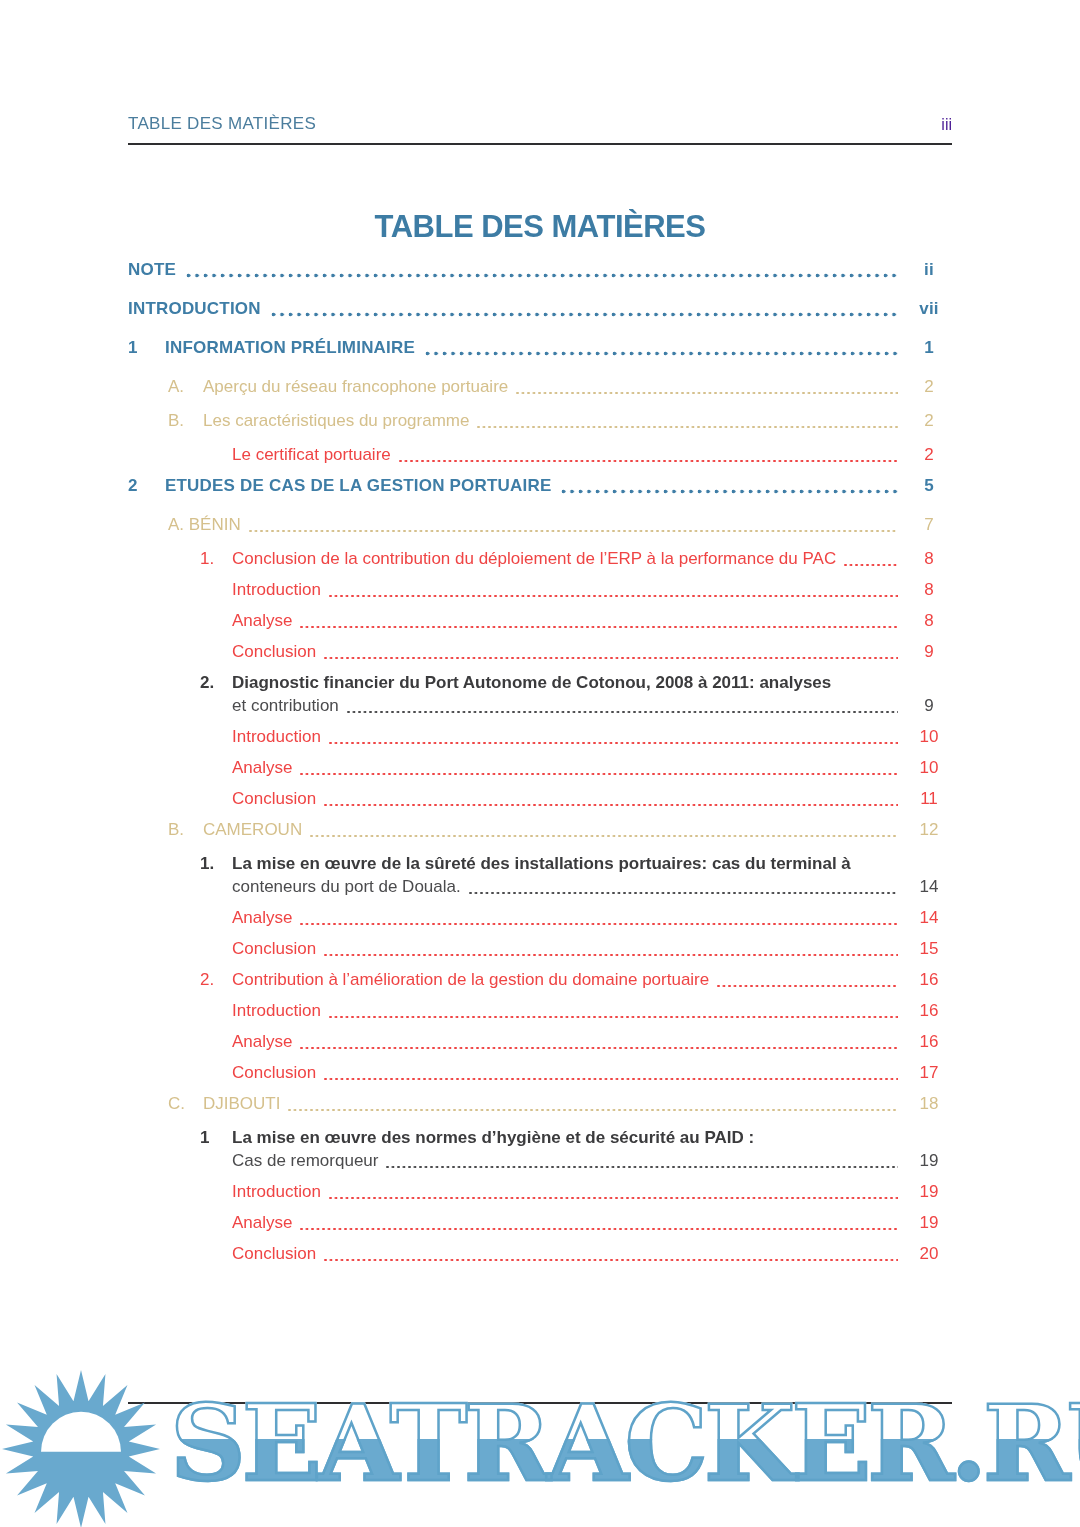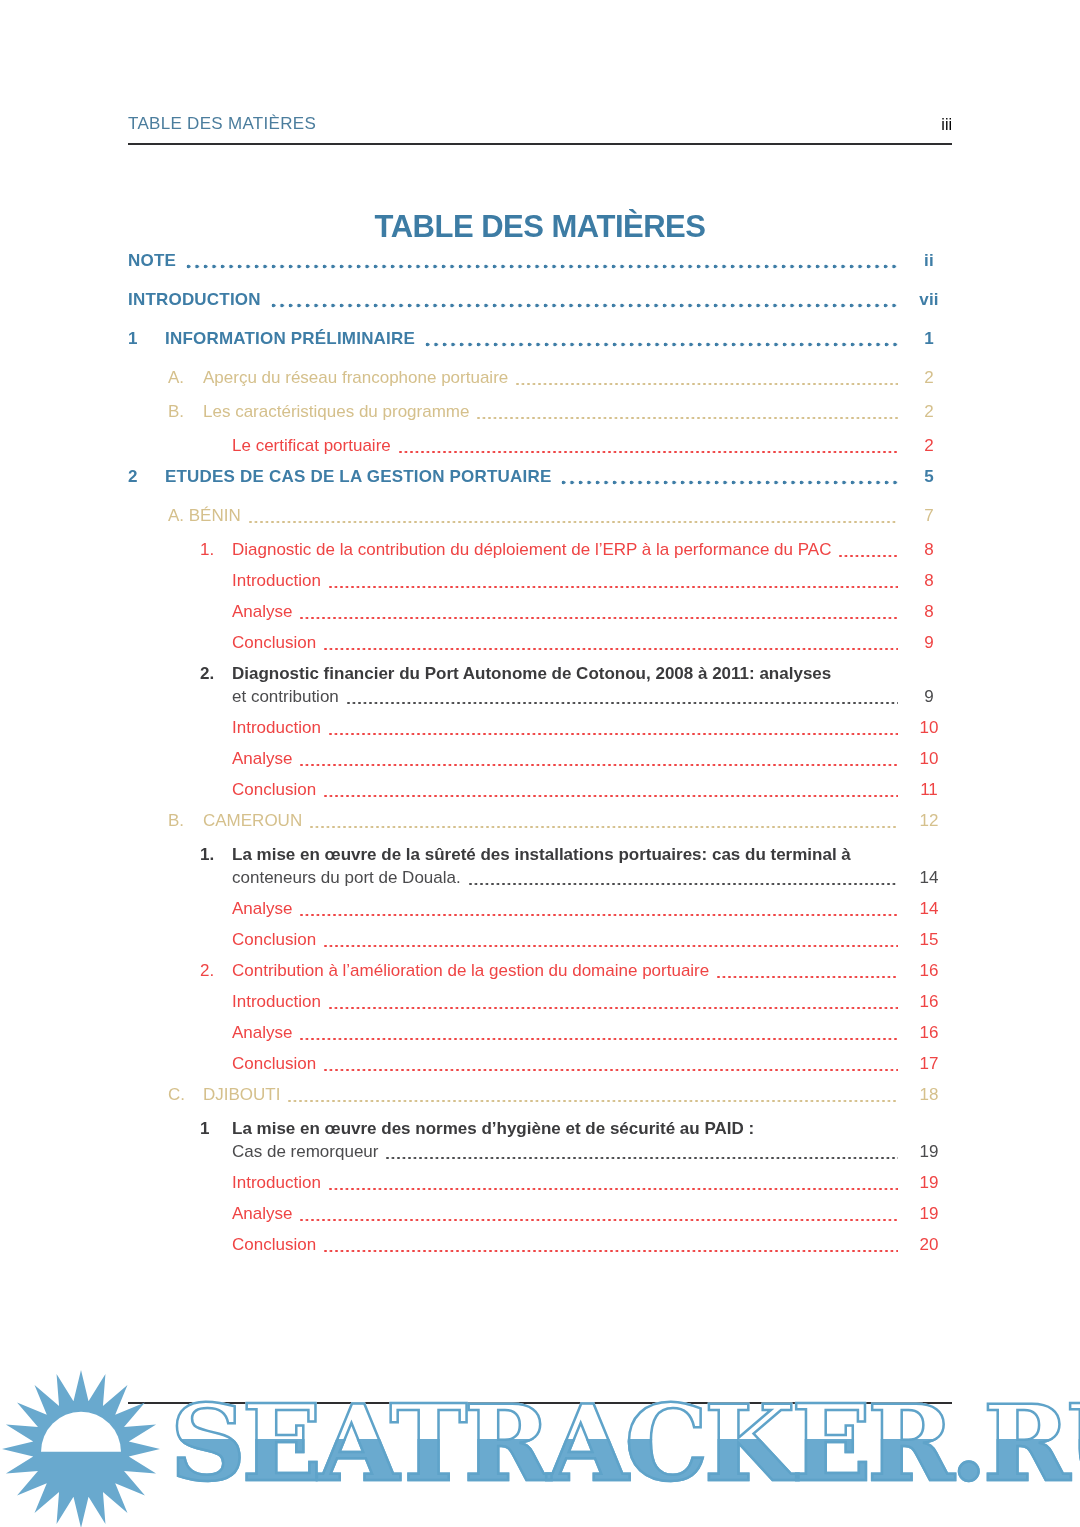--- a/index.html
+++ b/index.html
@@ -10,21 +10,21 @@
     -webkit-font-smoothing:antialiased;
   }
 
   
   .page-header {
     position:absolute; left:128px; top:114px; width:824px;
     display:flex; justify-content:space-between; align-items:flex-end;
     border-bottom:2px solid #2e2e30; padding-bottom:9px;
   }
   .page-header .htitle { color:#4b7d9d; font-size:17px; letter-spacing:0.3px; }
-  .page-header .hpage  { color:#000000; font-size:16px; }
+  .page-header .hpage  { color:#4c1d95; font-size:16px; }
 
   
   .doc-title {
     position:absolute; left:0; top:188px; width:1080px; text-align:center;
     color:#3d7ca4; font-size:31px; font-weight:bold; letter-spacing:-0.5px;
   }
 
   
   .toc { position:absolute; left:128px; top:250px; width:824px; }
 
@@ -43,21 +43,21 @@
 
   
   .lvl0 .marker { width:37px; }
   .lvl1 { padding-left:40px; }  .lvl1 .marker { width:35px; }
   .lvl2 { padding-left:104px; }
   .lvl3 { padding-left:72px; }  .lvl3 .marker { width:32px; }
 
   
   .blue {
     color:#3e7da6; font-weight:bold; letter-spacing:0.2px;
-    margin-bottom:17px;
+    margin-top:9px; margin-bottom:17px;
   }
   .blue .leader {
     height:5px; margin:0 8px 3px 10px;
     background-image:radial-gradient(circle at 2.5px 2.5px, currentColor 1.7px, transparent 2.1px);
     background-size:8.5px 5px;
   }
   .tan  { color:#d5c08c; margin-top:2px; margin-bottom:12px; }
   .gray { color:#ef4444; }
   .dark { color:#3b3b3d; font-weight:bold; }
   .cont { color:#4b4b4d; }
@@ -134,21 +134,21 @@
     <span class="page">5</span>
   </div>
     <div class="toc-row lvl1 tan">
 
     <span class="text">A. BÉNIN</span>
     <span class="leader"></span>
     <span class="page">7</span>
   </div>
     <div class="toc-row lvl3 gray">
     <span class="marker">1.</span>
-    <span class="text">Diagnostic de la contribution du déploiement de l’ERP à la performance du PAC</span>
+    <span class="text">Conclusion de la contribution du déploiement de l’ERP à la performance du PAC</span>
     <span class="leader"></span>
     <span class="page">8</span>
   </div>
     <div class="toc-row lvl2 gray">
 
     <span class="text">Introduction</span>
     <span class="leader"></span>
     <span class="page">8</span>
   </div>
     <div class="toc-row lvl2 gray">

